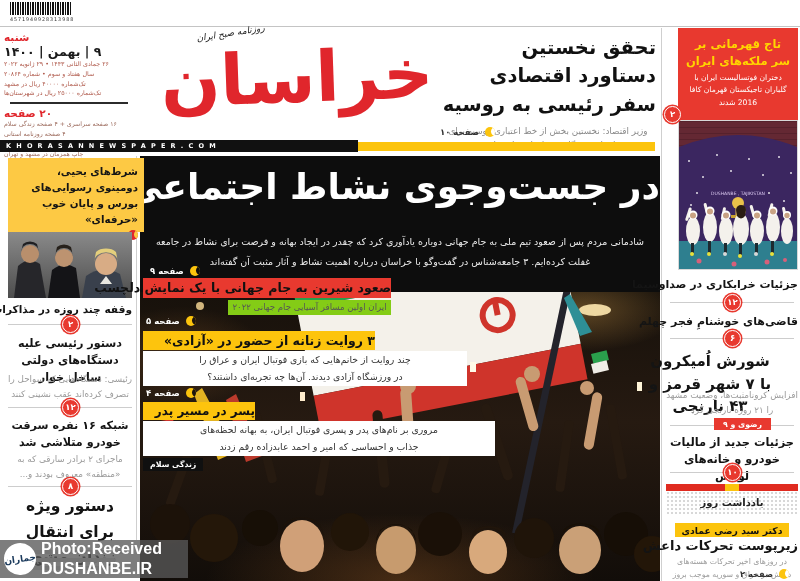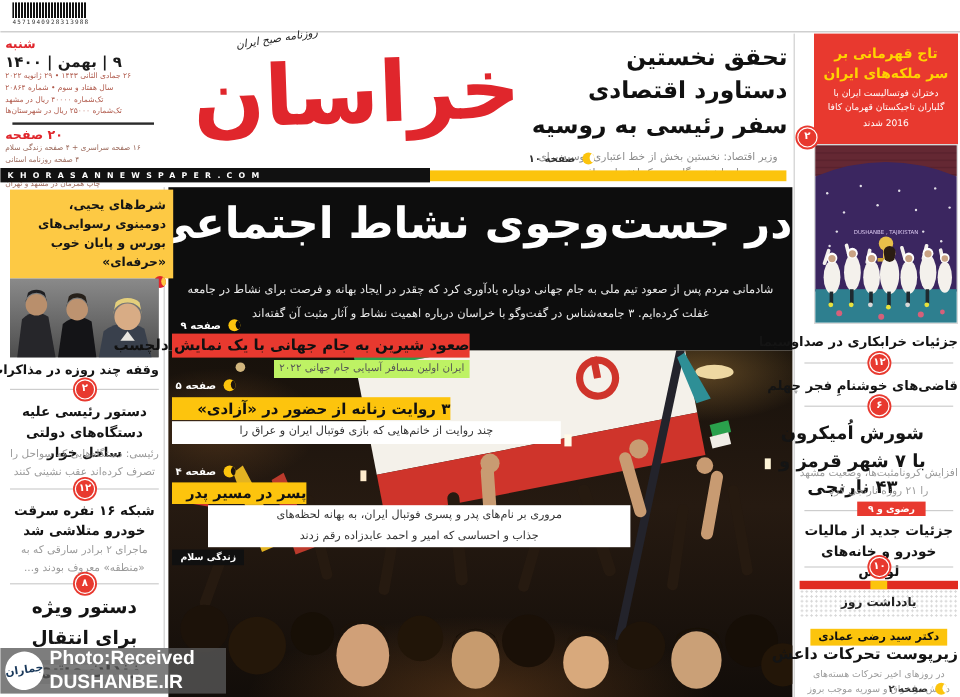--- a/index.html
+++ b/index.html
@@ -68,31 +68,31 @@
   
   .photo{left:140px;top:292px;width:520px;height:289px;
     background:
       radial-gradient(140px 60px at 85% 6%,rgba(255,190,90,.30),transparent 70%),
       radial-gradient(120px 70px at 8% 22%,rgba(255,160,70,.18),transparent 70%),
       radial-gradient(260px 90px at 50% 100%,rgba(255,150,60,.22),transparent 75%),
       linear-gradient(#17110b,#261a11 45%,#120d09);}
 
   .ov-red{left:143px;top:278px;width:248px;height:20px;background:#e8392f;color:#111;
           font-weight:bold;font-size:12.5px;text-align:center;line-height:20px;z-index:5;}
-  .ov1-sub{left:228px;top:300px;width:163px;height:15px;background:#bef264;color:#555;
+  .ov1-sub{left:228px;top:300px;width:163px;height:15px;background:#84cc16;color:#555;
            font-size:8.6px;text-align:center;line-height:15px;z-index:5;}
   .ov1-page{left:146px;top:316px;font-size:8.5px;font-weight:bold;color:#fff;z-index:5;}
   .ov-yellow{background:#fdc40d;color:#111;font-weight:bold;text-align:right;z-index:5;}
   .ov2-t{left:143px;top:331px;width:232px;height:19px;font-size:12.5px;line-height:19px;}
   .ov2-sub{left:143px;top:351px;width:324px;background:#fff;color:#333;font-size:9.3px;
            text-align:center;line-height:16.5px;z-index:5;padding:1px 0;}
   .ov2-page{left:146px;top:388px;font-size:8.5px;font-weight:bold;color:#fff;z-index:5;}
   .ov3-t{left:143px;top:402px;width:112px;height:18px;font-size:12px;line-height:18px;}
   .ov3-sub{left:143px;top:421px;width:352px;background:#fff;color:#333;font-size:9.3px;
-           text-align:center;line-height:16.5px;z-index:5;padding:1px 0;margin-left:30px;}
+           text-align:center;line-height:16.5px;z-index:5;padding:1px 0;}
   .ov3-tag{left:143px;top:458px;background:#101010;color:#fff;font-size:7.8px;font-weight:bold;
            padding:2px 7px;z-index:5;}
 
   
   .vline{width:1px;background:#cfcfcf;}
   .t{position:absolute;font-weight:bold;color:#141414;text-align:center;line-height:1.5;}
   .sub{position:absolute;color:#9a9a9a;text-align:center;line-height:1.65;font-size:8.8px;}
   .hdiv{position:absolute;height:1px;background:#cdcdcd;}
 
   .leftbox{left:8px;top:158px;width:136px;height:74px;background:#fdc944;box-sizing:border-box;
@@ -332,20 +332,21 @@
   <div class="abs ov-red nw">صعود شیرین به جام جهانی با یک نمایش دلچسب</div>
   <div class="abs ov1-sub nw">ایران اولین مسافر آسیایی جام جهانی ۲۰۲۲</div>
   <div class="abs ov1-page nw">
     <span class="moon on-photo"></span>
     <span>صفحه ۵</span>
   </div>
 
   <div class="abs ov-yellow ov2-t nw">۳ روایت زنانه از حضور در «آزادی»</div>
   <div class="abs ov2-sub">
     <div class="nw">چند روایت از خانم‌هایی که بازی فوتبال ایران و عراق را</div>
+    <div class="nw">در ورزشگاه آزادی دیدند. آن‌ها چه تجربه‌ای داشتند؟</div>
   </div>
   <div class="abs ov2-page nw">
     <span class="moon on-photo"></span>
     <span>صفحه ۴</span>
   </div>
 
   <div class="abs ov-yellow ov3-t nw">پسر در مسیر پدر</div>
   <div class="abs ov3-sub">
     <div class="nw">مروری بر نام‌های پدر و پسری فوتبال ایران، به بهانه لحظه‌های</div>
     <div class="nw">جذاب و احساسی که امیر و احمد عابدزاده رقم زدند</div>

